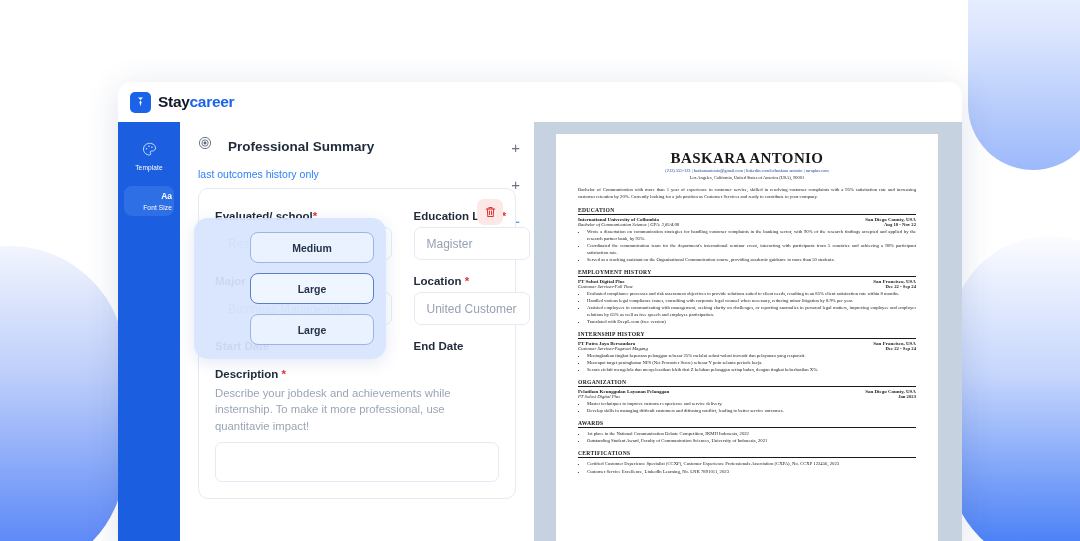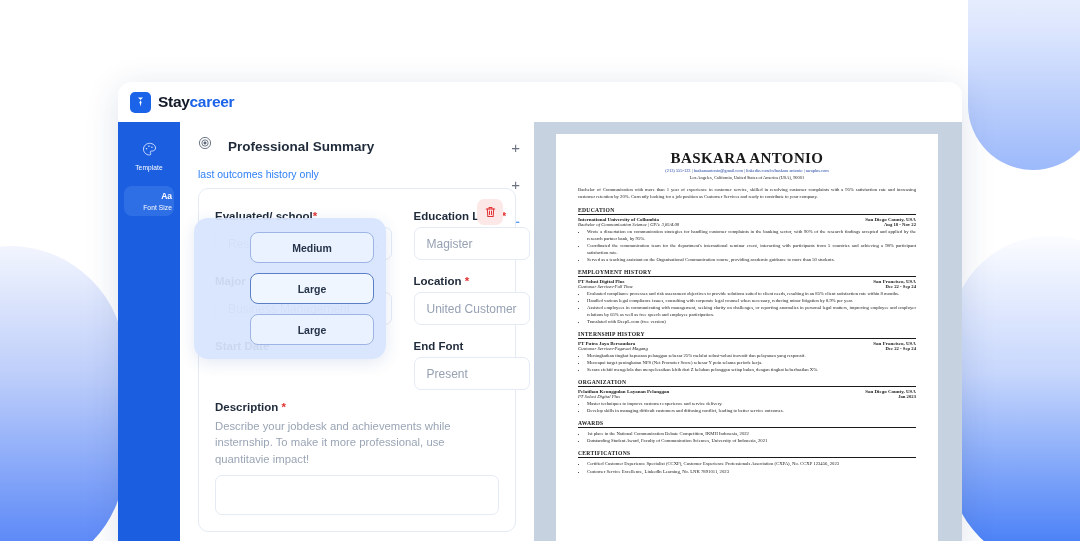--- a/index.html
+++ b/index.html
@@ -287,22 +287,21 @@
               <div class="input">Business Management</div>
             </div>
             <div class="field">
               <label class="flabel"><span>Location </span><span class="req">*</span></label>
               <div class="input">United Customer</div>
             </div>
             <div class="field">
               <label class="flabel">Start Date</label>
             </div>
             <div class="field">
-              <label class="flabel">End Font</label>
-              <div class="input">Present</div>
+              <label class="flabel">End Date</label>
             </div>
           </div>
 
           <label class="flabel"><span>Description </span><span class="req">*</span></label>
           <div class="desc-help">Describe your jobdesk and achievements while insternship. To make it more professional, use quantitavie impact!</div>
           <div class="textarea"></div>
         </div>
 
         <div class="fs-pop">
           <div class="fs-opt">Medium</div>

